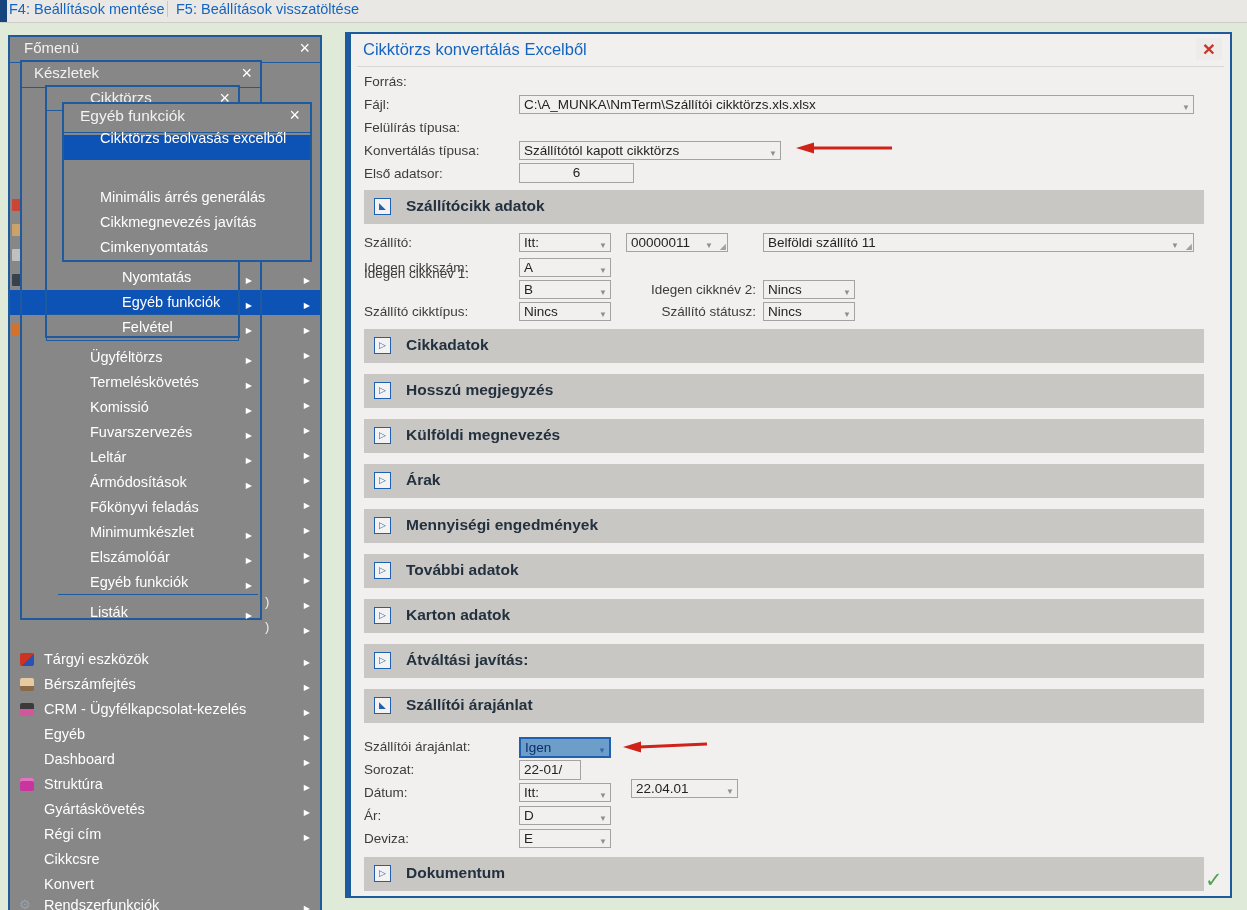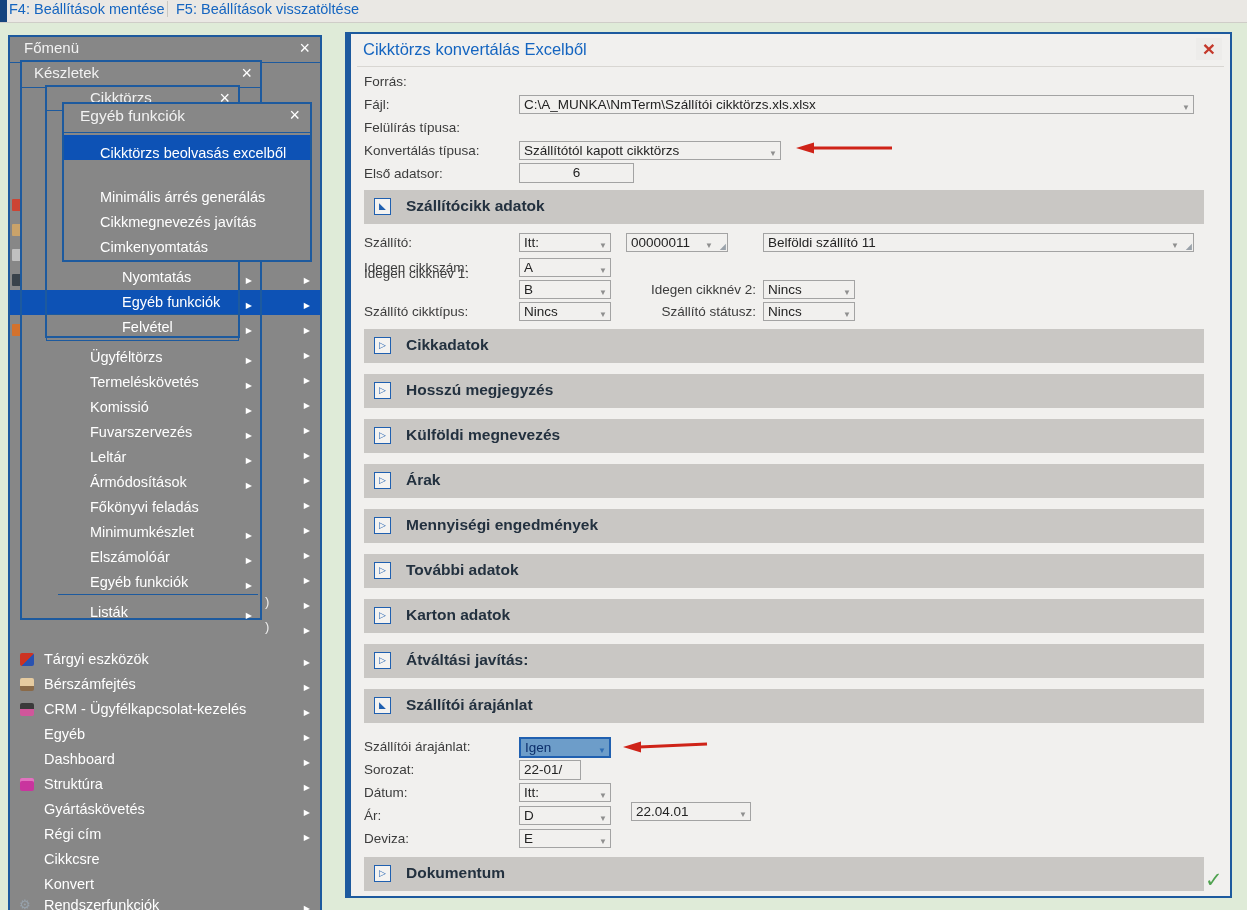--- a/index.html
+++ b/index.html
@@ -183,21 +183,21 @@
     <div class="mi" style="left:75px;top:203px">Egyéb funkciók</div>
     <div class="mi boxrow" style="left:0;right:0;top:228px;padding-left:75px;box-sizing:border-box">Felvétel</div>
   </div>
 
   <div class="w" style="left:62px;top:102px;width:250px;height:160px;z-index:4">
     <span class="wt" style="left:16px;top:3px;font-size:15.5px">Egyéb funkciók</span>
     <span class="wx" style="right:10px">×</span>
     <div class="hline" style="top:28px"></div>
 
     <div class="hlrow" style="top:31px"></div>
-    <div class="mi" style="left:36px;top:37px">Cikktörzs beolvasás excelből</div>
+    <div class="mi" style="left:36px;top:22px">Cikktörzs beolvasás excelből</div>
     <div class="mi" style="left:36px;top:81px">Minimális árrés generálás</div>
     <div class="mi" style="left:36px;top:106px">Cikkmegnevezés javítás</div>
     <div class="mi" style="left:36px;top:131px">Cimkenyomtatás</div>
   </div>
 
   <div id="dlg">
     <div id="dlg-title">Cikktörzs konvertálás Excelből</div>
     <div id="dlg-x">×</div>
     <div id="dlg-hr"></div>
 
@@ -322,21 +322,21 @@
     </svg>
 
     <span class="lbl" style="left:13px;top:728px">Sorozat:</span>
     <div class="tbox" style="left:168px;top:726px;width:62px">22-01/</div>
 
     <span class="lbl" style="left:13px;top:751px">Dátum:</span>
     <div class="combo" style="left:168px;top:749px;width:92px">
       <span class="cv">Itt:</span>
         <span class="dd"></span>
     </div>
-    <div class="combo" style="left:280px;top:768px;width:120px">
+    <div class="combo" style="left:280px;top:745px;width:107px">
       <span class="cv">22.04.01</span>
         <span class="dd"></span>
     </div>
 
     <span class="lbl" style="left:13px;top:774px">Ár:</span>
     <div class="combo" style="left:168px;top:772px;width:92px">
       <span class="cv">D</span>
         <span class="dd"></span>
     </div>
 

